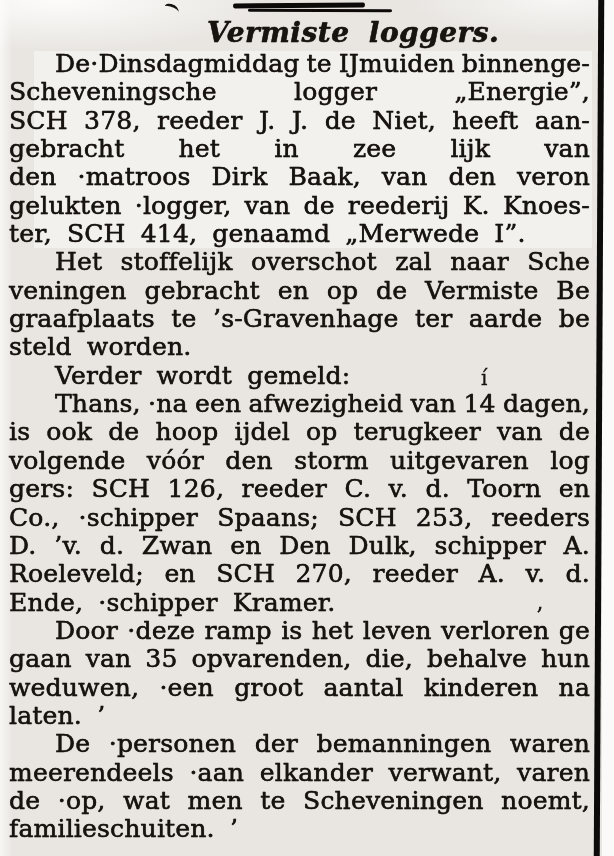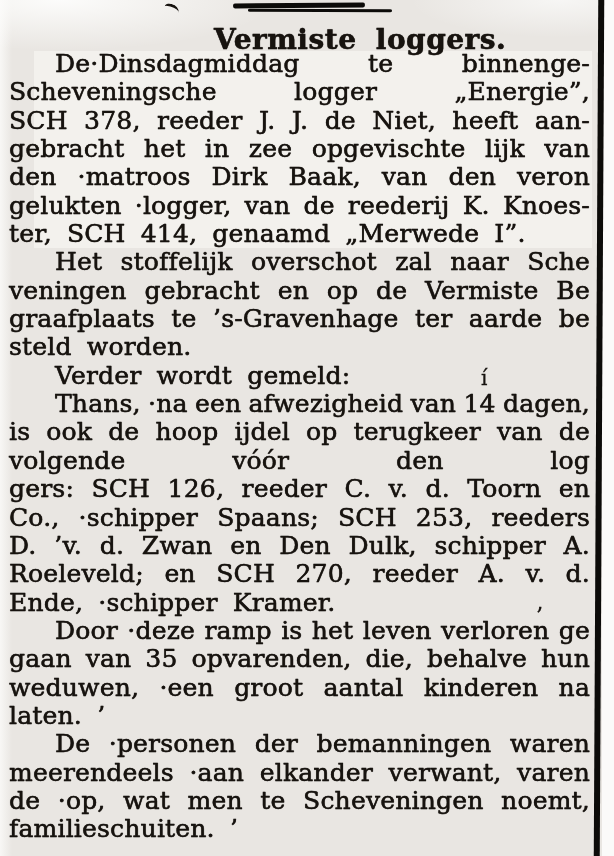--- a/index.html
+++ b/index.html
@@ -35,22 +35,22 @@
   
   .column-rule{
     position:absolute; left:596px; top:-2px; width:6px; height:862px;
     background:var(--rule); transform:rotate(0.3deg); z-index:3;
   }
   .right-margin{
     position:absolute; left:602px; top:0; width:12px; height:856px; background:var(--edge); z-index:2;
   }
 
   .title{
-    position:absolute; left:206px; top:15px; margin:8px; z-index:2;
-    font-size:28px; font-weight:bold; color:var(--ink);
+    position:absolute; left:206px; top:15px; margin:1px; z-index:2;
+    font-size:28px; font-style:italic; font-weight:bold; color:var(--ink);
     letter-spacing:0.5px; word-spacing:9px; white-space:nowrap;
     -webkit-text-stroke:0.4px var(--ink);
     text-shadow:0 0 0.8px rgba(23,19,15,0.8);
   }
 
   .body{
     position:absolute; left:9px; top:50px; width:581px; z-index:2;
     font-size:25px; color:var(--ink); letter-spacing:0.2px;
     -webkit-text-stroke:0.33px var(--ink);
     text-shadow:0 0 0.7px rgba(23,19,15,0.75), 0.4px 0.4px 0.5px rgba(23,19,15,0.35);
@@ -88,20 +88,21 @@
   <div class="artifact-a"></div>
   <span class="artifact-b">ı́</span>
   <span class="artifact-c">’</span>
 
   <h1 class="title">Vermiste loggers.</h1>
 
   <div id="article-body" class="body">
       <div class="line just ind">
         <span>De·Dinsdagmiddag</span>
         <span>te</span>
+        <span>IJmuiden</span>
         <span>binnenge-</span>
       </div>
       <div class="line just">
         <span>Scheveningsche</span>
         <span>logger</span>
         <span>„Energie”,</span>
       </div>
       <div class="line just">
         <span>SCH</span>
         <span>378,</span>
@@ -111,21 +112,20 @@
         <span>de</span>
         <span>Niet,</span>
         <span>heeft</span>
         <span>aan-</span>
       </div>
       <div class="line just">
         <span>gebracht</span>
         <span>het</span>
         <span>in</span>
         <span>zee</span>
-        <span>opgevischte</span>
         <span>lijk</span>
         <span>van</span>
       </div>
       <div class="line just">
         <span>den</span>
         <span>·matroos</span>
         <span>Dirk</span>
         <span>Baak,</span>
         <span>van</span>
         <span>den</span>
@@ -185,20 +185,22 @@
         <span>ijdel</span>
         <span>op</span>
         <span>terugkeer</span>
         <span>van</span>
         <span>de</span>
       </div>
       <div class="line just">
         <span>volgende</span>
         <span>vóór</span>
         <span>den</span>
+        <span>storm</span>
+        <span>uitgevaren</span>
         <span>log</span>
       </div>
       <div class="line just">
         <span>gers:</span>
         <span>SCH</span>
         <span>126,</span>
         <span>reeder</span>
         <span>C.</span>
         <span>v.</span>
         <span>d.</span>

